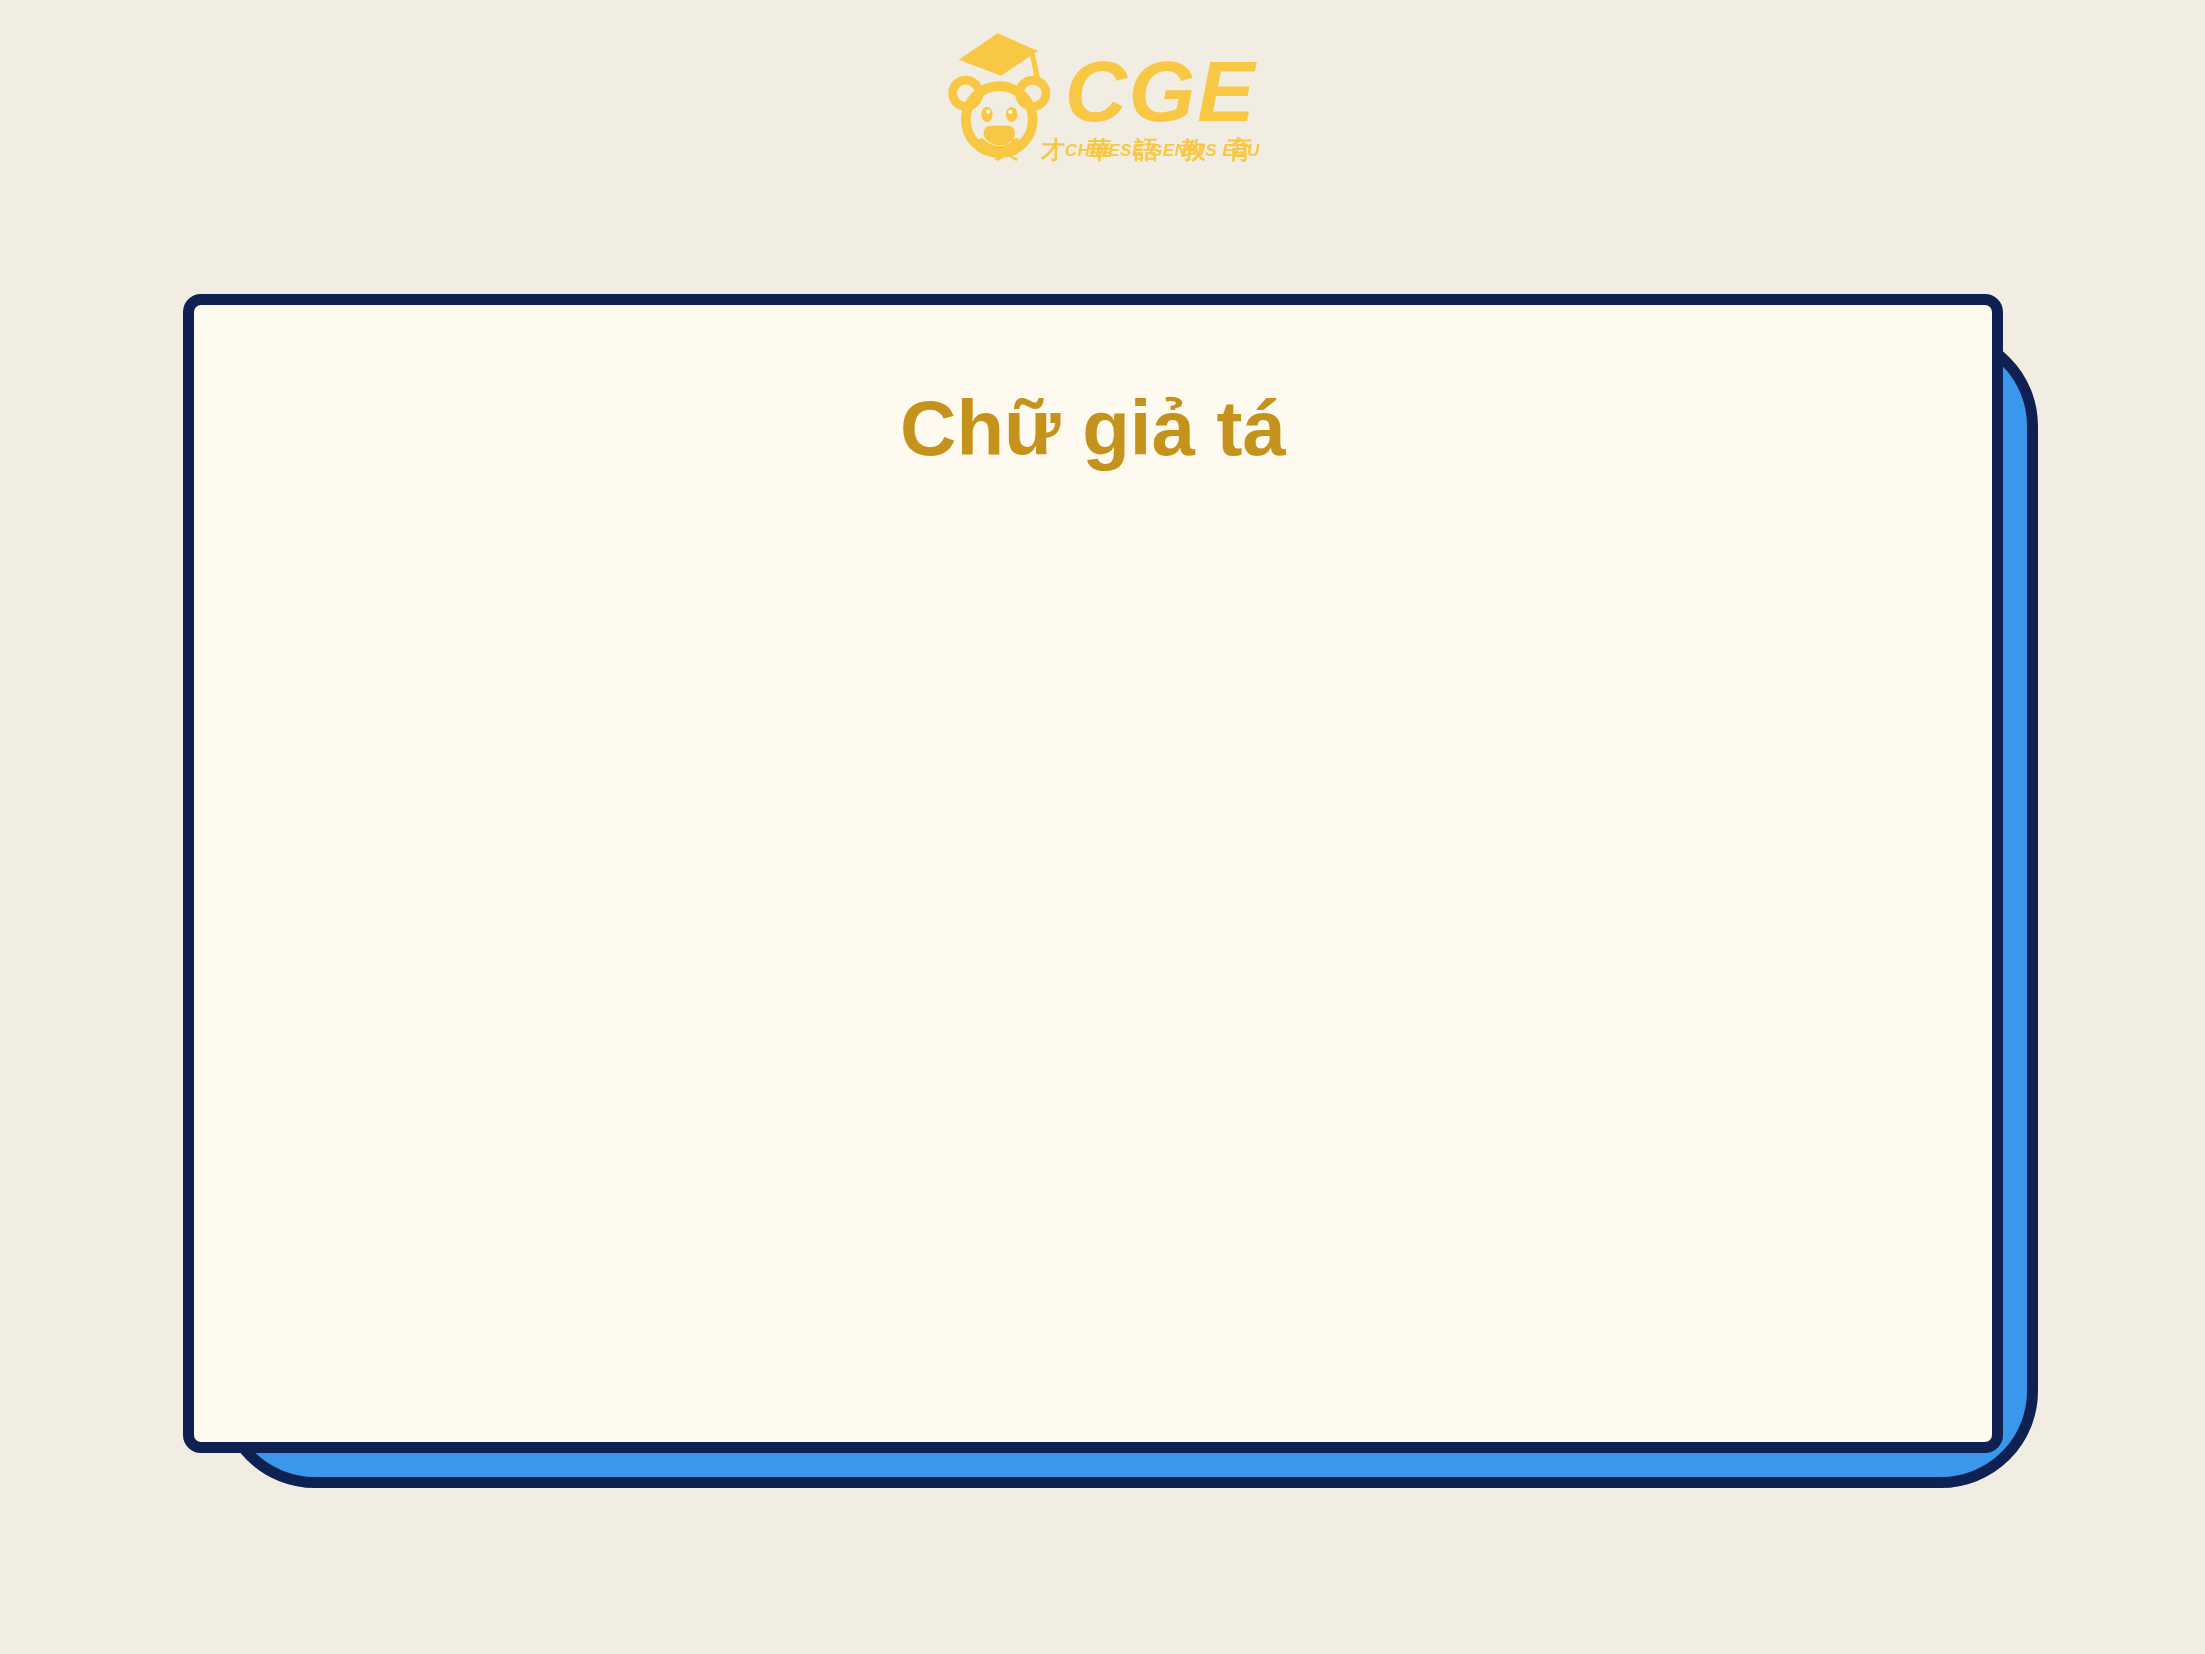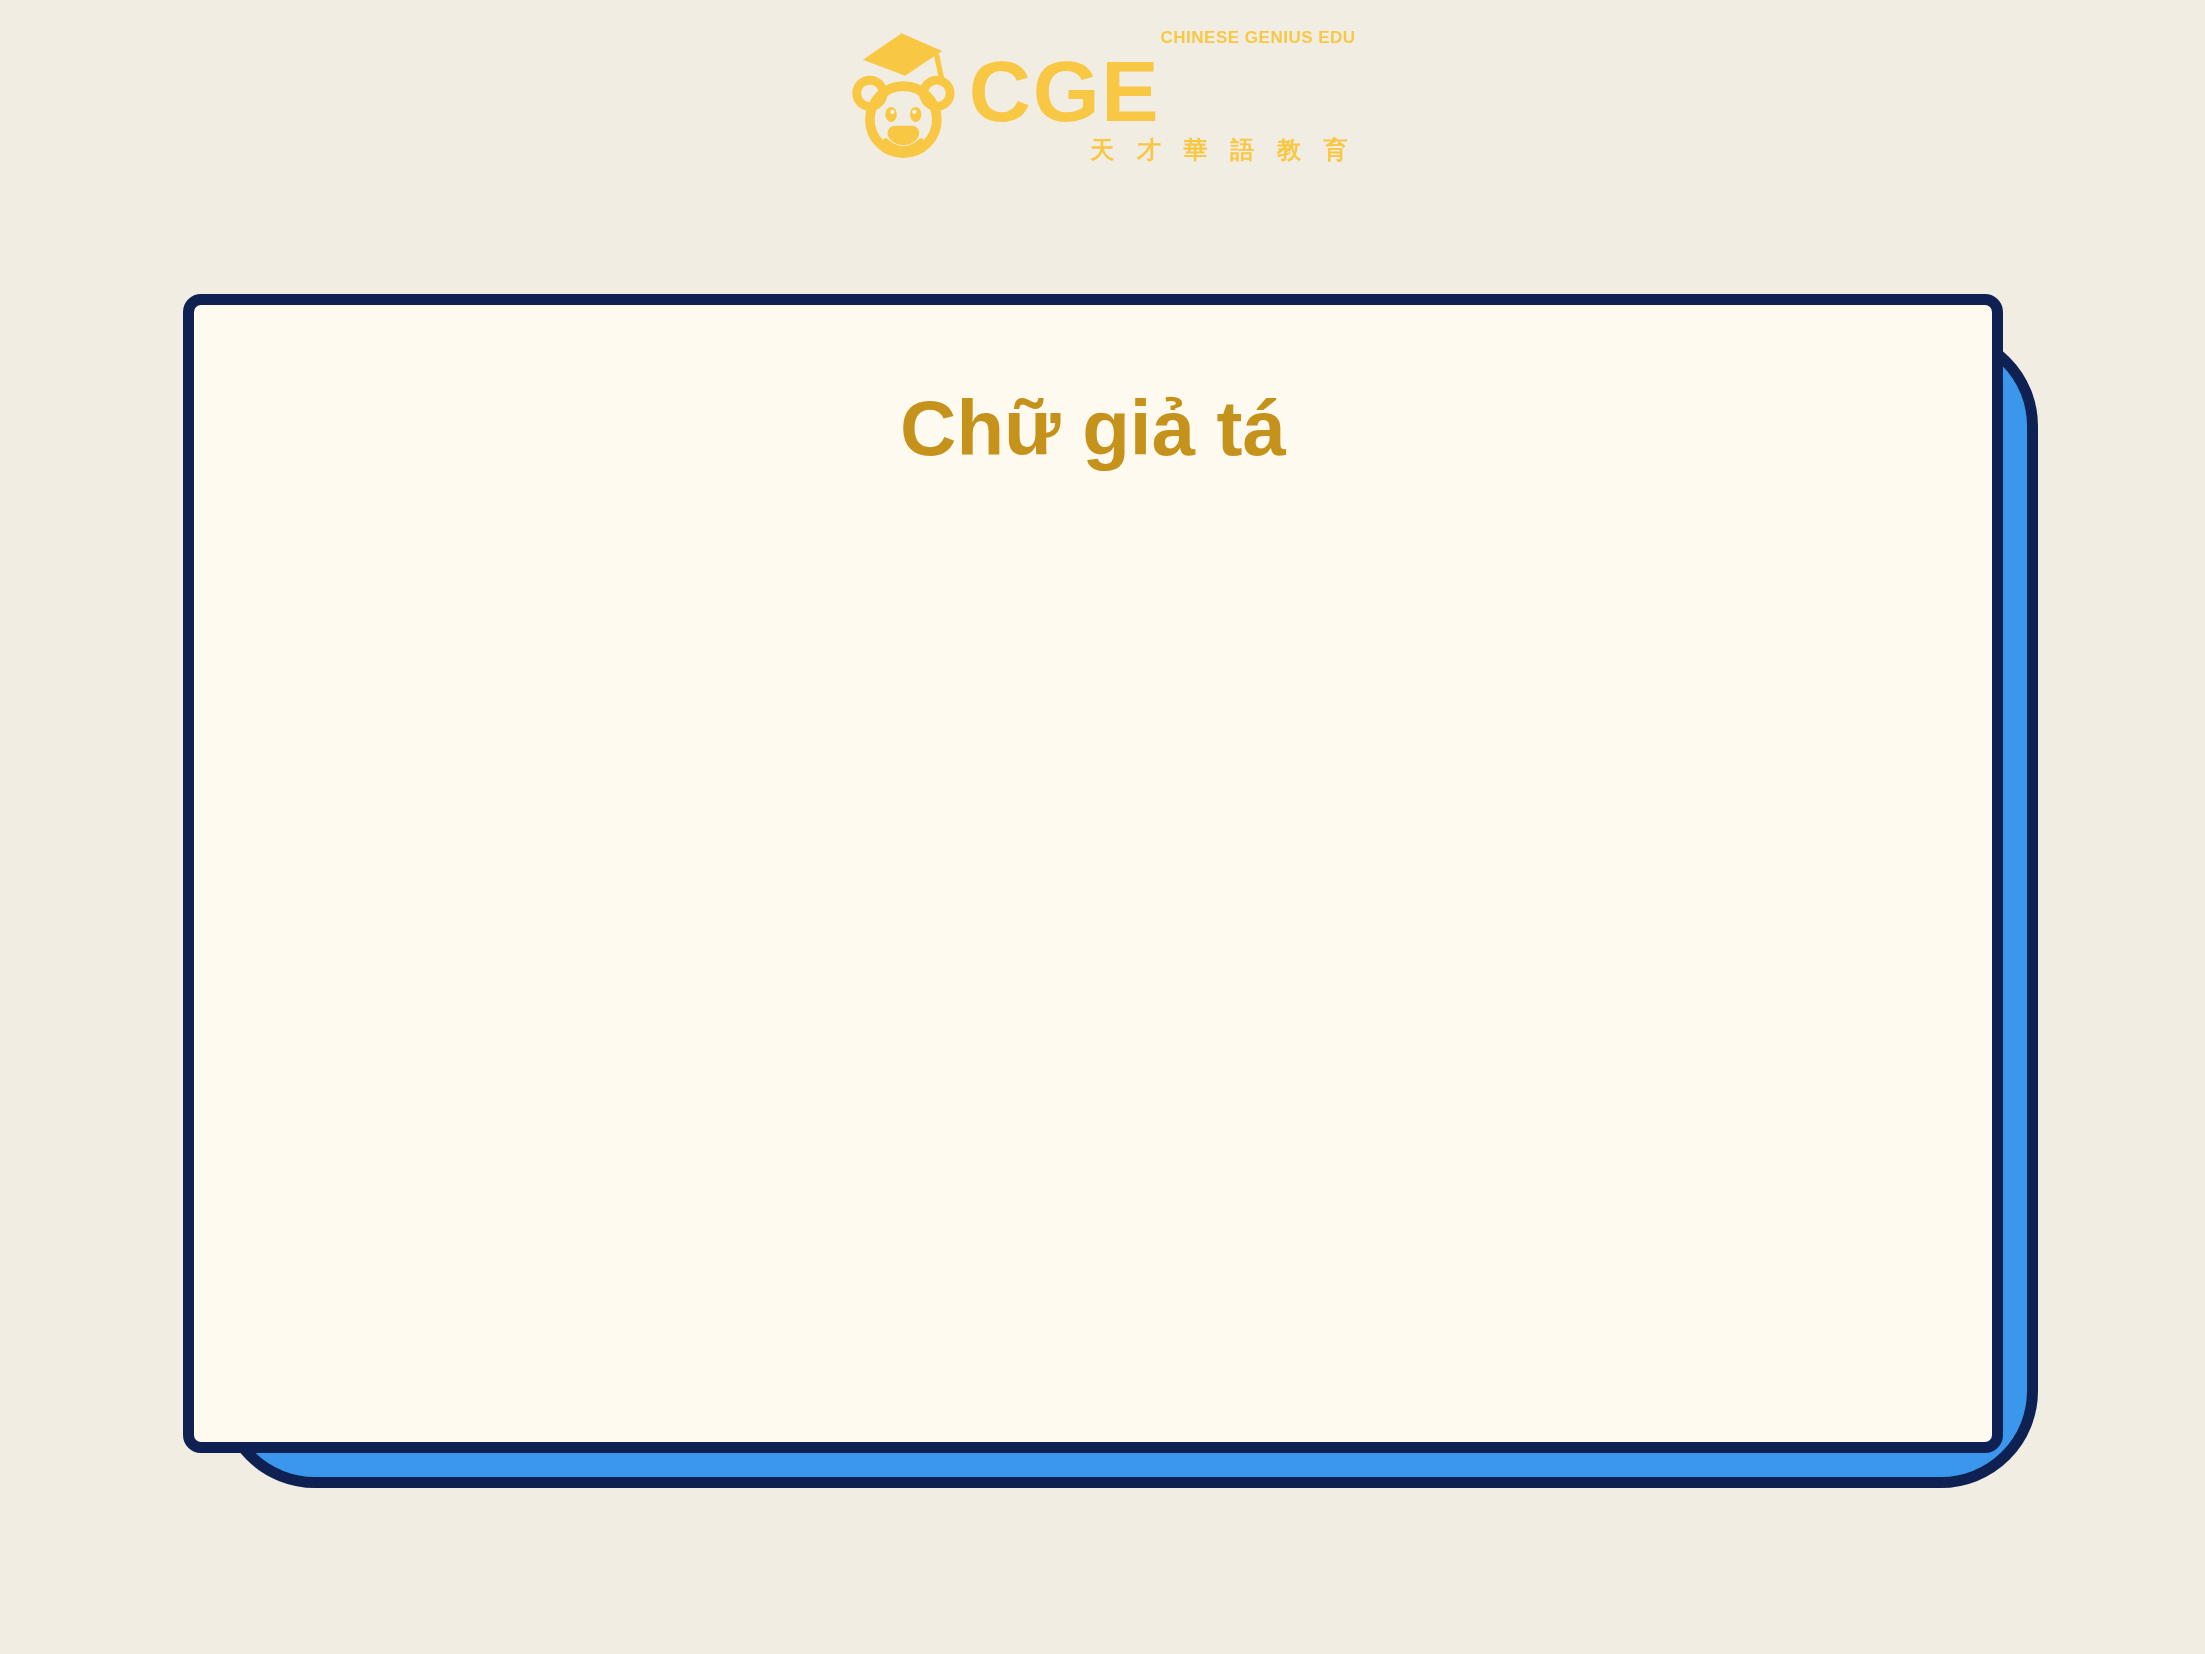--- a/index.html
+++ b/index.html
@@ -15,21 +15,21 @@
   .logo {
     position: absolute;
     top: 21px; left: 50%;
     transform: translateX(-50%);
     display: flex;
     align-items: flex-start;
     color: #F8C845;
     height: 145px;
   }
   .logo svg { display: block; }
-  .logo-text { margin-left: 12.4px; display: flex; flex-direction: row; }
+  .logo-text { margin-left: 12.4px; display: flex; flex-direction: column; font-style: italic; }
   .logo-acronym {
     font-size: 86px; font-weight: bold; line-height: 1;
     letter-spacing: 1.8px; margin-top: 26.5px;
   }
   .logo-sub-en {
     font-size: 17px; font-weight: bold; letter-spacing: 0.5px;
     margin-top: 7px; white-space: nowrap;
   }
   .logo-sub-zh {
     position: absolute;

